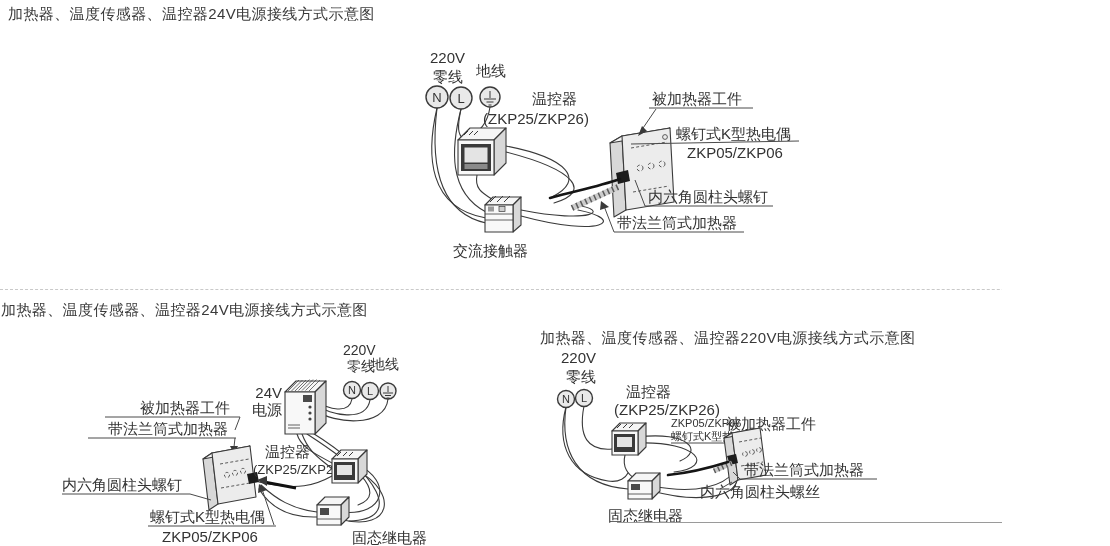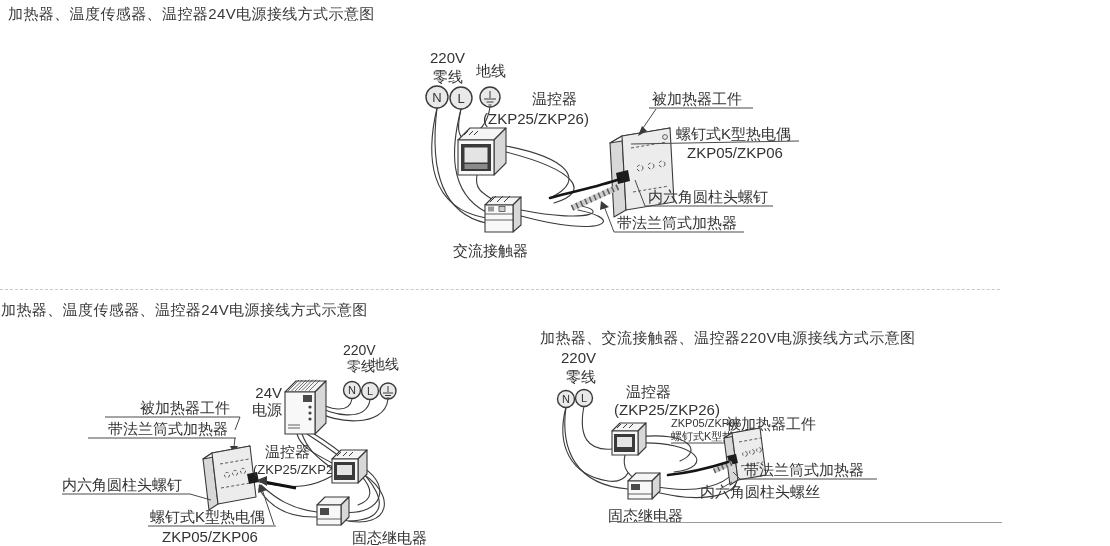--- a/index.html
+++ b/index.html
@@ -281,21 +281,21 @@
     <g>
       <path class="face-t" d="M257,170 L265,162 L289,162 L281,170 Z"></path>
       <path class="face-s" d="M281,170 L289,162 L289,182 L281,190 Z"></path>
       <path class="front" d="M257,170 L281,170 L281,190 L257,190 Z"></path>
       <rect class="darkdetail" x="260" y="173" width="9" height="7"></rect>
       <path class="det" d="M257,184 L281,184"></path>
     </g>
     <text class="t15" x="292" y="208">固态继电器</text>
   </svg>
 
-  <div class="sec-title" style="left:540px;top:329px;">加热器、交流接触器、温控器220V电源接线方式示意图</div>
+  <div class="sec-title" style="left:540px;top:329px;">加热器、温度传感器、温控器220V电源接线方式示意图</div>
 
   <svg style="left:540px;top:345px;" width="410" height="201" viewBox="0 0 410 201">
 
     <g>
       <path class="wire" d="M26,62 C16,100 30,130 68,136 C80,138 86,132 88,128"></path>
       <path class="wire" d="M26,62 C20,105 36,140 88,144"></path>
       <path class="wire" d="M44,61 C38,92 48,106 72,104"></path>
       <path class="wire" d="M85,110 C82,122 88,130 96,134"></path>
       <path class="wire" d="M98,92 C148,86 164,106 140,116"></path>
       <path class="wire" d="M98,98 C158,96 176,122 134,127"></path>

